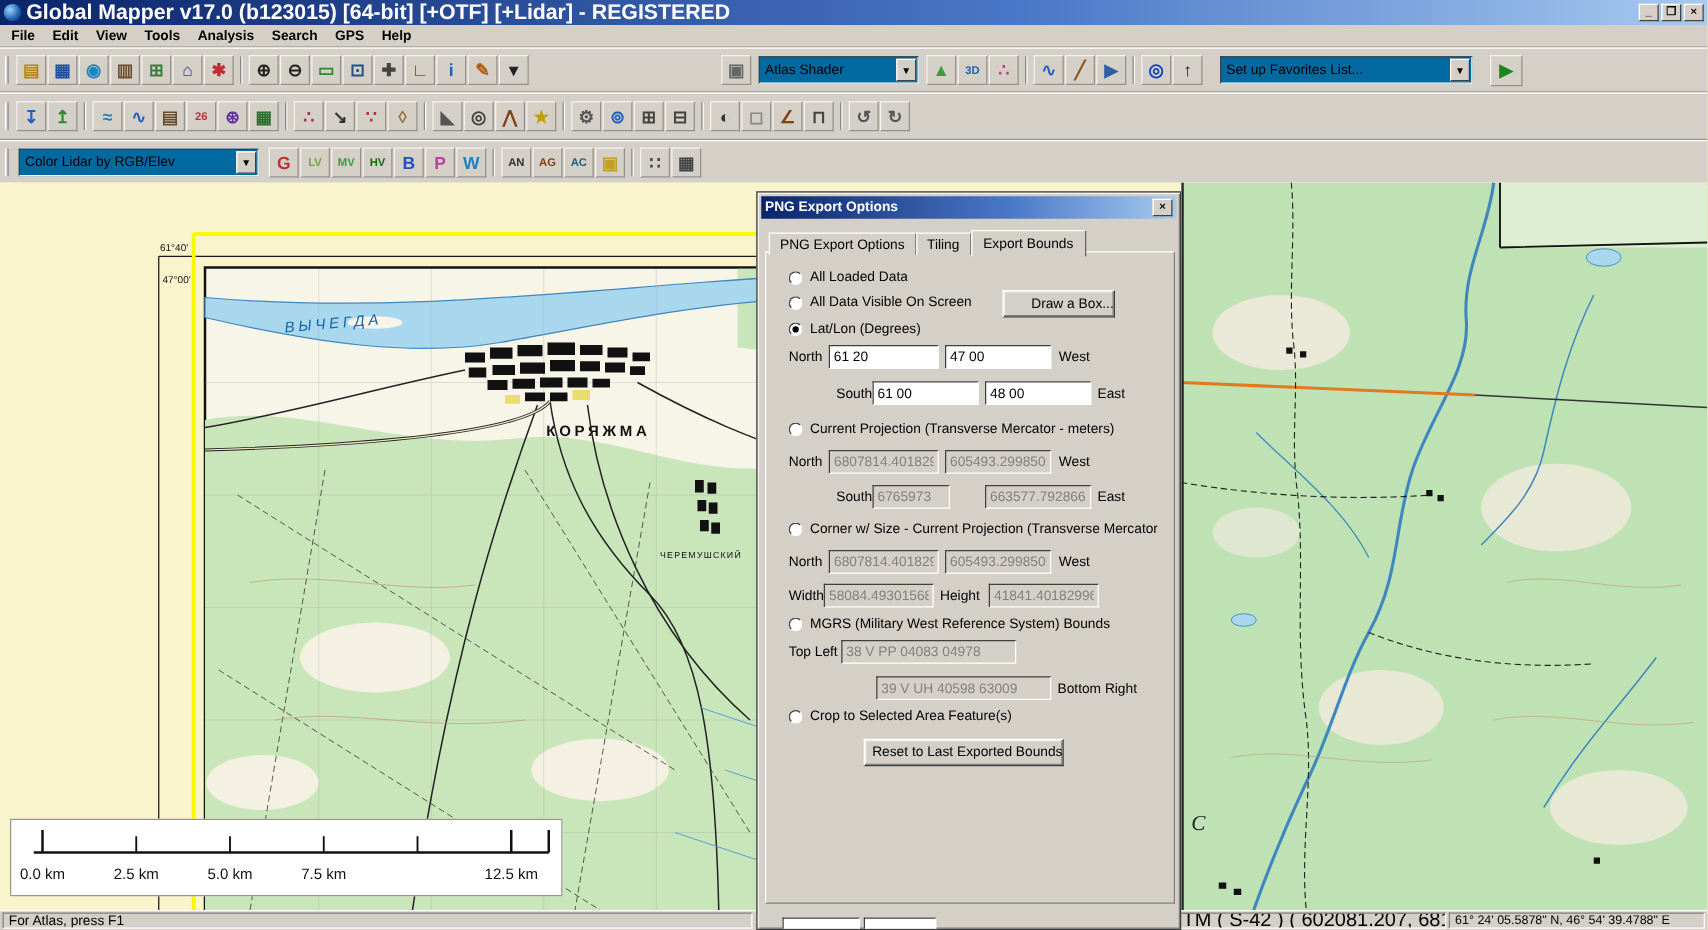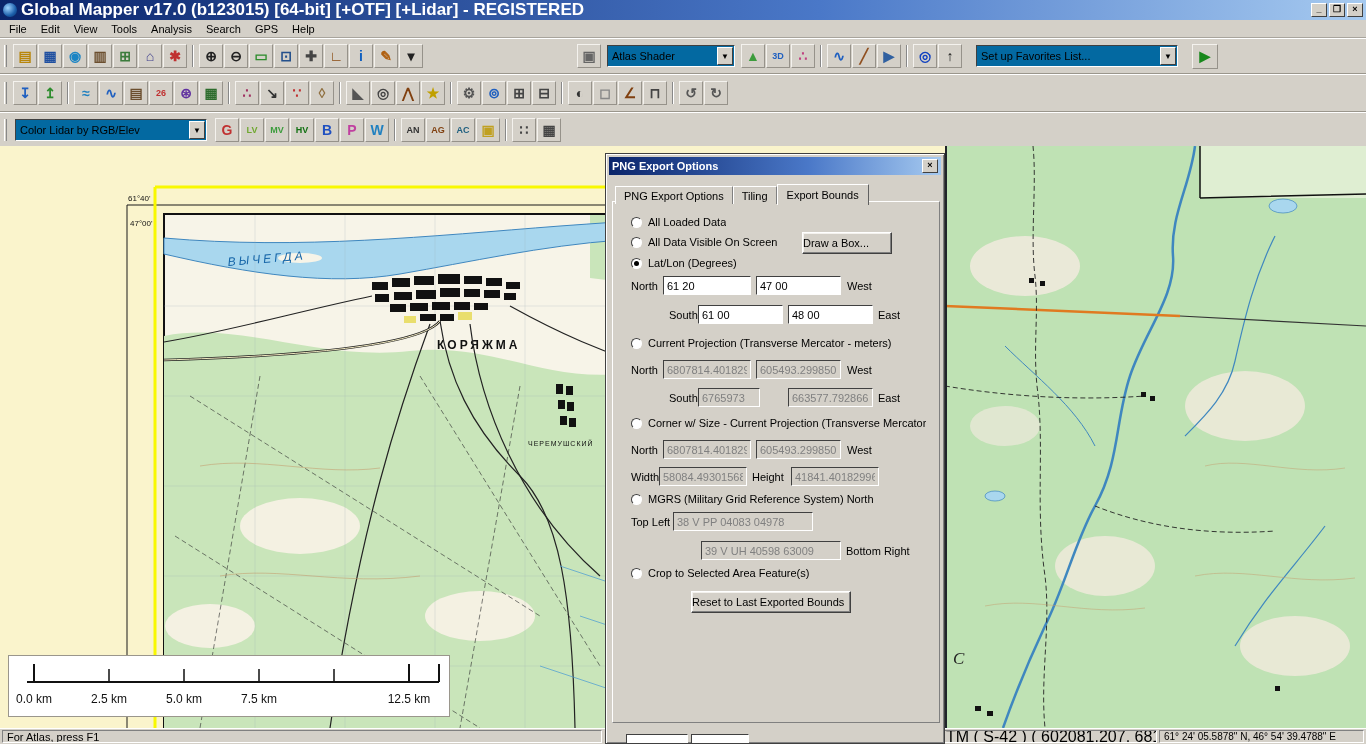--- a/index.html
+++ b/index.html
@@ -10,21 +10,21 @@
   .raised  { border:1px solid; border-color:#ffffff #404040 #404040 #ffffff; background:#d4d0c8; }
 
   
   .titlebar { height:20px; background:linear-gradient(to right,#0a246a,#4a78c8 60%,#a6caf0); display:flex; align-items:center; padding:0 3px; color:#fff; font-weight:bold; }
   .app-icon { width:14px; height:14px; border-radius:50%; background:radial-gradient(circle at 35% 35%, #9fd4ff, #1b5faa 60%, #0a2d66); margin-right:4px; flex:0 0 auto; }
   .titlebar .ttext { flex:1; white-space:nowrap; overflow:hidden; font-size:17px; }
   .winbtn { width:16px; height:14px; margin-left:2px; font-size:9px; line-height:11px; text-align:center; color:#000; font-weight:bold; }
 
   
   .menubar { height:18px; display:flex; align-items:center; background:#d4d0c8; border-bottom:1px solid #a8a49c; padding-left:2px; }
-  .menuitem { padding:18px 7px; cursor:default; }
+  .menuitem { padding:18px 7px; cursor:default;font-weight:bold; }
 
   
   .tbrow { display:flex; align-items:center; background:#d4d0c8; border-top:1px solid #fff; border-bottom:1px solid #9a968c; padding:2px 2px; }
   .tbrow1 { height:36px; } .tbrow2 { height:38px; } .tbrow3 { height:36px; }
   .tb-group { display:flex; align-items:center; gap:1px; padding:1px 2px; }
   .grip { width:3px; height:22px; border-left:1px solid #fff; border-right:1px solid #888; margin:0 4px 0 2px; flex:0 0 auto; }
   .tbtn { width:24px; height:24px; display:flex; align-items:center; justify-content:center; background:#d4d0c8; border:1px solid; border-color:#f4f2ee #96928a #96928a #f4f2ee; cursor:default; }
   .glyph { font-size:14px; font-weight:bold; line-height:1; }
   .glyph.sm { font-size:9px; letter-spacing:0; }
   .tsep { width:2px; height:22px; border-left:1px solid #888; border-right:1px solid #fff; margin:0 4px; }
@@ -53,21 +53,21 @@
   .tabstrip { position:absolute; left:9px; top:29px; display:flex; align-items:flex-end; z-index:3; }
   .tab { padding:3px 8px 2px; background:#d4d0c8; border:1px solid; border-color:#fff #808080 #808080 #fff; border-bottom:none; margin-top:3px; font-size:11px; white-space:nowrap; }
   .tab.active { margin-top:0; padding:4px 9px 4px; position:relative; top:1px; z-index:4; border-color:#fff #606060 transparent #fff; }
   .tabpage { position:absolute; left:6px; top:47px; width:328px; height:522px; border:1px solid; border-color:#fff #808080 #808080 #fff; background:#d4d0c8; }
   .radiorow { position:absolute; display:flex; align-items:flex-end; gap:6px; height:13px; white-space:nowrap; max-width:312px; overflow:hidden; }
   .radio { width:11px; height:11px; border-radius:50%; background:#fff; border:1px solid; border-color:#404040 #fff #fff #404040; flex:0 0 auto; display:flex; align-items:center; justify-content:center; }
   .radio.sel::after { content:""; width:5px; height:5px; border-radius:50%; background:#000; }
   .dlbl { position:absolute; white-space:nowrap; font-size:11px; }
   .field { position:absolute; height:19px; border:1px solid; border-color:#404040 #fff #fff #404040; background:#fff; font:11px "Liberation Sans", sans-serif; padding:1px 3px; }
   .field.dis { background:#d4d0c8; color:#808080; }
-  .pushbtn { position:absolute; background:#d4d0c8; border:1px solid; border-color:#fff #404040 #404040 #fff; box-shadow: inset -1px -1px 0 #808080, inset 1px 1px 0 #f4f2ee; font:11px "Liberation Sans", sans-serif; text-align:left; line-height:20px; white-space:nowrap; }
+  .pushbtn { position:absolute; background:#d4d0c8; border:1px solid; border-color:#fff #404040 #404040 #fff; box-shadow: inset -1px -1px 0 #808080, inset 1px 1px 0 #f4f2ee; font:11px "Liberation Sans", sans-serif; text-align:right; line-height:20px; white-space:nowrap; }
   .botbox { position:absolute; height:10px; background:#fff; border:1px solid; border-color:#404040 #fff #fff #404040; }
 
   
   .statusbar { position:absolute; left:0; bottom:0; width:1366px; height:16px; background:#d4d0c8; display:flex; align-items:stretch; gap:2px; padding:1px 2px; border-top:1px solid #fff; }
   .sb-panel { border:1px solid; border-color:#808080 #fff #fff #808080; background:#d4d0c8; display:flex; align-items:center; padding:0 4px; white-space:nowrap; overflow:hidden; }
   .sb-help { width:600px; font-size:11px; }
   .sb-fill { flex:1; border:none; }
   .sb-partial { width:58px; font-size:10px; gap:3px; }
   .sb-proj { width:216px; font-size:16px; }
   .sb-latlon { width:205px; font-size:10px; }
@@ -547,21 +547,21 @@
   <input class="field dis" readonly="" style="left: 57px; top: 286px; width: 88px;" value="6807814.401829">
   <input class="field dis" readonly="" style="left: 150px; top: 286px; width: 85px;" value="605493.2998505">
   <span class="dlbl" style="left:241px;top:290px">West</span>
   <span class="dlbl" style="left:25px;top:317px">Width</span>
   <input class="field dis" readonly="" style="left: 53px; top: 313px; width: 88px;" value="58084.49301568">
   <span class="dlbl" style="left:146px;top:317px">Height</span>
   <input class="field dis" readonly="" style="left: 185px; top: 313px; width: 88px;" value="41841.40182996">
 
   <div class="radiorow" style="left:25px;top:338px">
     <span class="radio"></span>
-      <span>MGRS (Military Grid Reference System) North</span>
+      <span>MGRS (Military West Reference System) Bounds</span>
   </div>
   <span class="dlbl" style="left:25px;top:362px">Top Left</span>
   <input class="field dis" readonly="" style="left: 67px; top: 358px; width: 140px;" value="38 V PP 04083 04978">
   <input class="field dis" readonly="" style="left: 95px; top: 387px; width: 140px;" value="39 V UH 40598 63009">
   <span class="dlbl" style="left:240px;top:391px">Bottom Right</span>
 
   <div class="radiorow" style="left:25px;top:412px">
     <span class="radio"></span>
       <span>Crop to Selected Area Feature(s)</span>
   </div>

